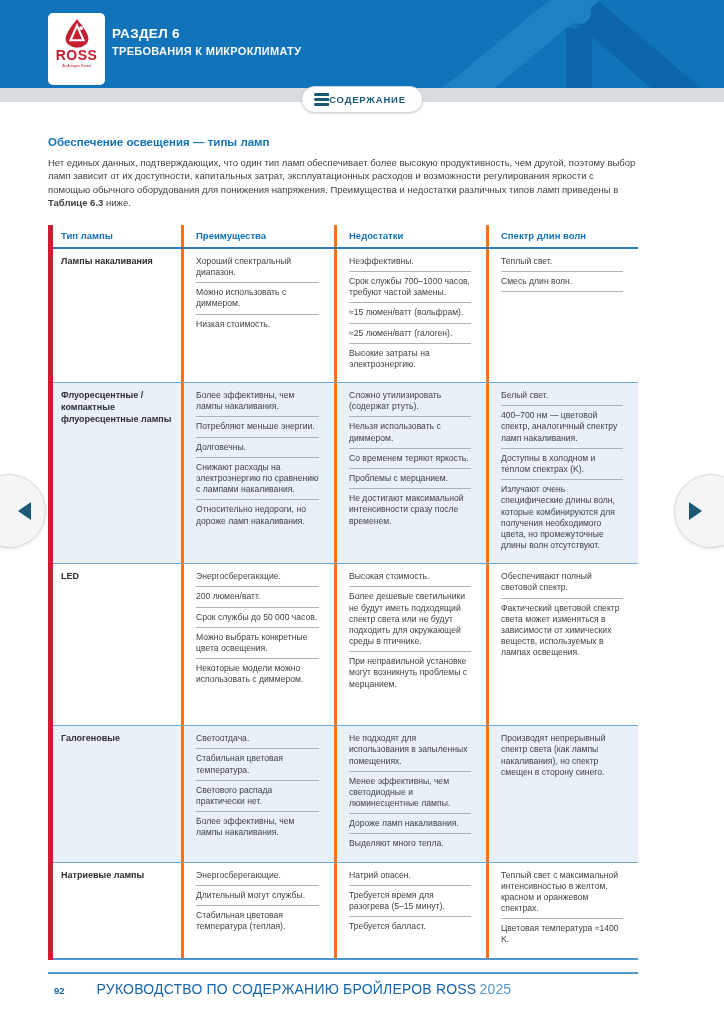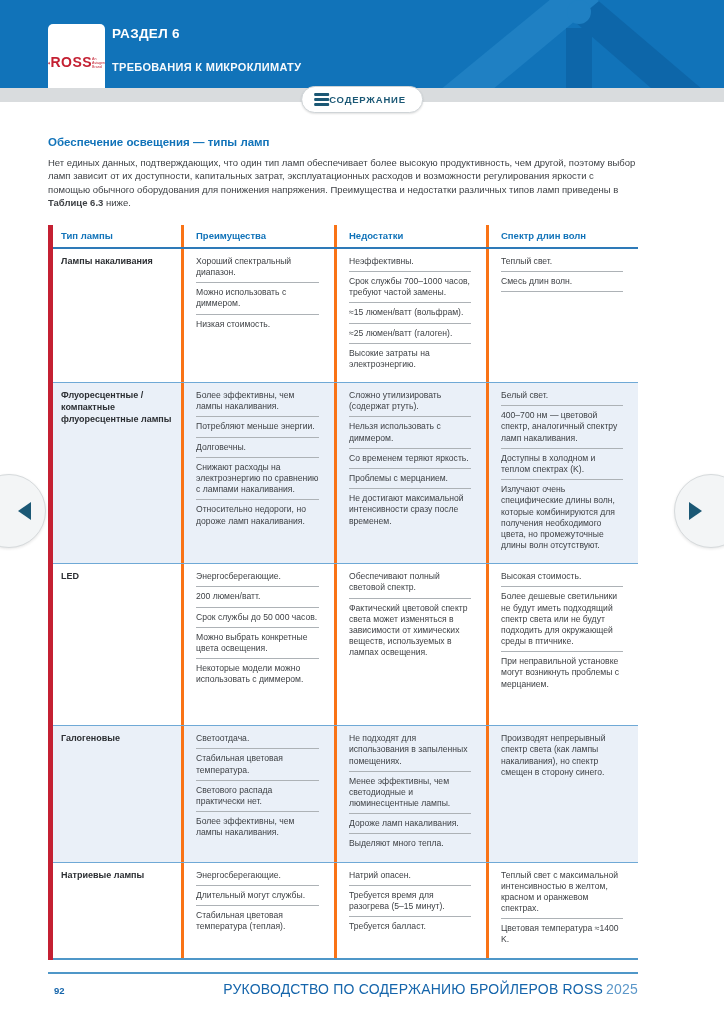--- a/index.html
+++ b/index.html
@@ -3,28 +3,28 @@
 <meta charset="utf-8">
 <style>
   * { margin:0; padding:0; box-sizing:border-box; }
   html,body { background:#ffffff; }
   body { font-family:"Liberation Sans", sans-serif; }
   .page { position:relative; width:724px; height:1024px; background:#ffffff; overflow:hidden; margin:0 auto; }
 
   
   .header { position:relative; width:100%; height:88px; background:#1173b9; overflow:hidden; }
   .watermark { position:absolute; top:0; right:0; height:88px; }
-  .logo-card { position:absolute; left:48px; top:24px; width:57px; height:72px; background:#ffffff; border-radius:5px;
-               display:flex; flex-direction:row; align-items:center; padding-top:5px; }
+  .logo-card { position:absolute; left:48px; top:13px; width:57px; height:72px; background:#ffffff; border-radius:5px;
+               display:flex; flex-direction:column; align-items:center; padding-top:5px; }
   .logo-drop { width:26px; height:30px; }
   .logo-brand { color:#c42032; font-weight:bold; font-size:14px; letter-spacing:0.5px; line-height:1.1; }
   .logo-sub { color:#c42032; font-size:3.6px; margin-top:1px; }
   .header-titles { position:absolute; left:112px; top:26px; }
   .header-section { color:#ffffff; font-weight:bold; font-size:13.5px; letter-spacing:0.3px; }
-  .header-subtitle { color:#ffffff; font-size:11px; font-weight:bold; letter-spacing:0.3px; margin-top:20px; opacity:0.96; }
+  .header-subtitle { color:#ffffff; font-size:11px; font-weight:bold; letter-spacing:0.3px; margin-top:4px; opacity:0.96; }
 
   .gray-strip { width:100%; height:14px; background:#d9dcde; }
 
   .contents-pill { position:absolute; left:50%; transform:translateX(-50%); top:86px; height:27px; padding:0 16px 0 12px;
                    background:#ffffff; border:1px solid #cfd4d7; border-radius:14px; display:flex; align-items:center; gap:0;
                    cursor:pointer; box-shadow:0 1px 2px rgba(0,0,0,0.12); z-index:5; }
   .hamburger { display:inline-flex; flex-direction:column; gap:2.5px; }
   .hamburger i { display:block; width:15px; height:2.8px; background:#1b5875; border-radius:1px; }
   .contents-label { color:#1b5875; font-weight:bold; font-size:9.5px; letter-spacing:0.8px; }
 
@@ -67,21 +67,21 @@
   .nav-circle { position:absolute; width:74px; height:74px; border-radius:50%; background:#f3f5f6; border:1px solid #d6dadc;
                 top:474px; cursor:pointer; box-shadow:0 1px 3px rgba(0,0,0,0.10); }
   .nav-left { left:-28px; }
   .nav-right { right:-24px; }
   .tri { position:absolute; top:50%; width:0; height:0; border-top:9px solid transparent; border-bottom:9px solid transparent; transform:translateY(-50%); }
   .tri-left { right:14px; border-right:13px solid #1b5875; }
   .tri-right { left:14px; border-left:13px solid #1b5875; }
 
   
   .footer { position:absolute; left:48px; top:972px; width:590px; border-top:2px solid #4f97c8; padding-top:7px;
-            display:flex; justify-content:space-between; align-items:baseline; }
+            display:flex; justify-content:flex-start; align-items:baseline; }
   .page-num { color:#1565ab; font-size:9.5px; font-weight:bold; padding-left:6px; }
   .footer-text { color:#1565ab; font-weight:normal; font-size:14px; letter-spacing:0.2px;margin-left:32px; }
   .footer-text .year { color:#5b97c9; margin-left:3px; }
 </style>
 </head>
 <body>
 
 <div class="page">
 
   <header class="header">
@@ -191,31 +191,31 @@
           <div class="cell c1 type-cell">LED</div>
           <div class="cell c2">
               <div class="items">
                 <div class="item">Энергосберегающие.</div>
                 <div class="item">200 люмен/ватт.</div>
                 <div class="item">Срок службы до 50 000 часов.</div>
                 <div class="item">Можно выбрать конкретные цвета освещения.</div>
                 <div class="item">Некоторые модели можно использовать с диммером.</div>
               </div>
             </div>
-          <div class="cell c4">
-              <div class="items">
-                <div class="item">Обеспечивают полный световой спектр.</div>
-                <div class="item">Фактический цветовой спектр света может изменяться в зависимости от химических веществ, используемых в лампах освещения.</div>
-              </div>
-            </div>
           <div class="cell c3">
               <div class="items">
                 <div class="item">Высокая стоимость.</div>
                 <div class="item">Более дешевые светильники не будут иметь подходящий спектр света или не будут подходить для окружающей среды в птичнике.</div>
                 <div class="item">При неправильной установке могут возникнуть проблемы с мерцанием.</div>
+              </div>
+            </div>
+          <div class="cell c4">
+              <div class="items">
+                <div class="item">Обеспечивают полный световой спектр.</div>
+                <div class="item">Фактический цветовой спектр света может изменяться в зависимости от химических веществ, используемых в лампах освещения.</div>
               </div>
             </div>
         </div>
 
         <div class="row body-row striped r4">
           <div class="cell c1 type-cell">Галогеновые</div>
           <div class="cell c2">
               <div class="items">
                 <div class="item">Светоотдача.</div>
                 <div class="item">Стабильная цветовая температура.</div>

